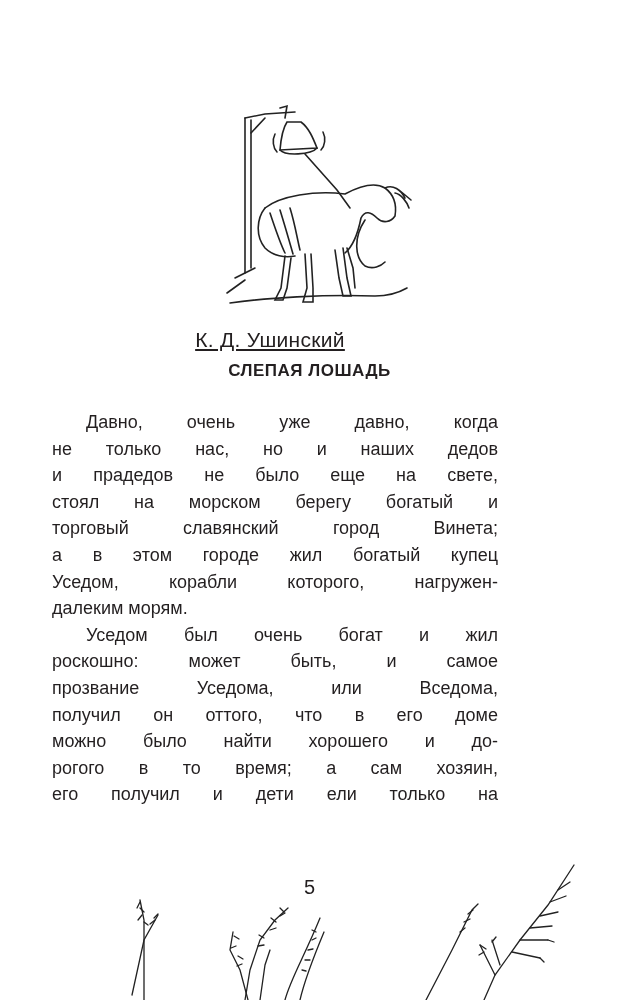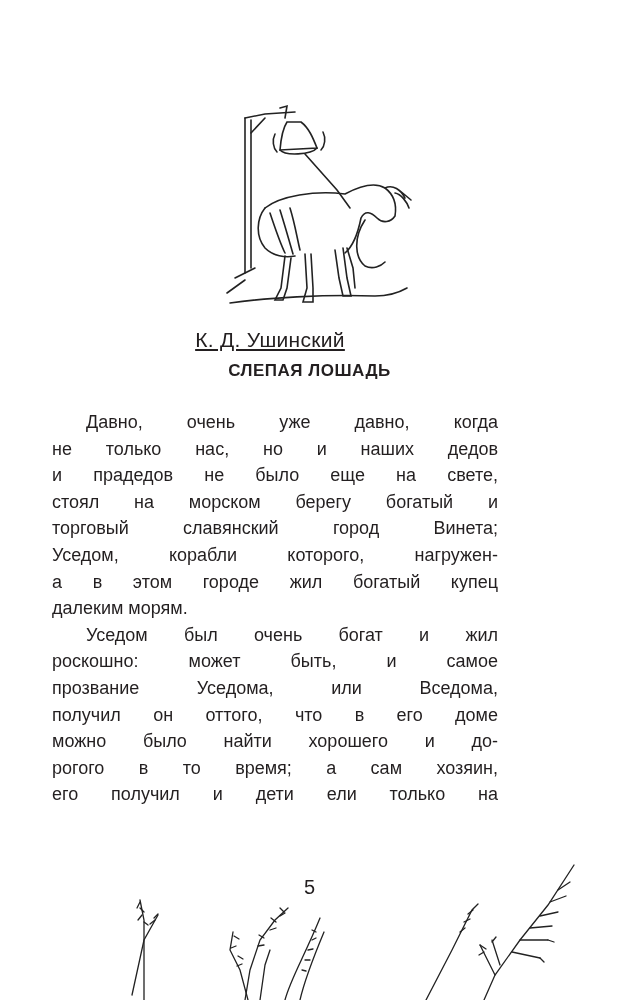--- a/index.html
+++ b/index.html
@@ -55,22 +55,22 @@
 <div class="author">К. Д. Ушинский</div>
 <div class="title">СЛЕПАЯ ЛОШАДЬ</div>
 
 <div class="body">
   <div>
     <span class="line indent">Давно, очень уже давно, когда</span>
     <span class="line">не только нас, но и наших дедов</span>
     <span class="line">и прадедов не было еще на свете,</span>
     <span class="line">стоял на морском берегу богатый и</span>
     <span class="line">торговый славянский город Винета;</span>
+    <span class="line">а в этом городе жил богатый купец</span>
     <span class="line">Уседом, корабли которого, нагружен-</span>
-    <span class="line">а в этом городе жил богатый купец</span>
     <span class="line last">далеким морям.</span>
   </div>
   <div>
     <span class="line indent">Уседом был очень богат и жил</span>
     <span class="line">роскошно: может быть, и самое</span>
     <span class="line">прозвание Уседома, или Вседома,</span>
     <span class="line">получил он оттого, что в его доме</span>
     <span class="line">можно было найти хорошего и до-</span>
     <span class="line">рогого в то время; а сам хозяин,</span>
     <span class="line">его получил и дети ели только на</span>

